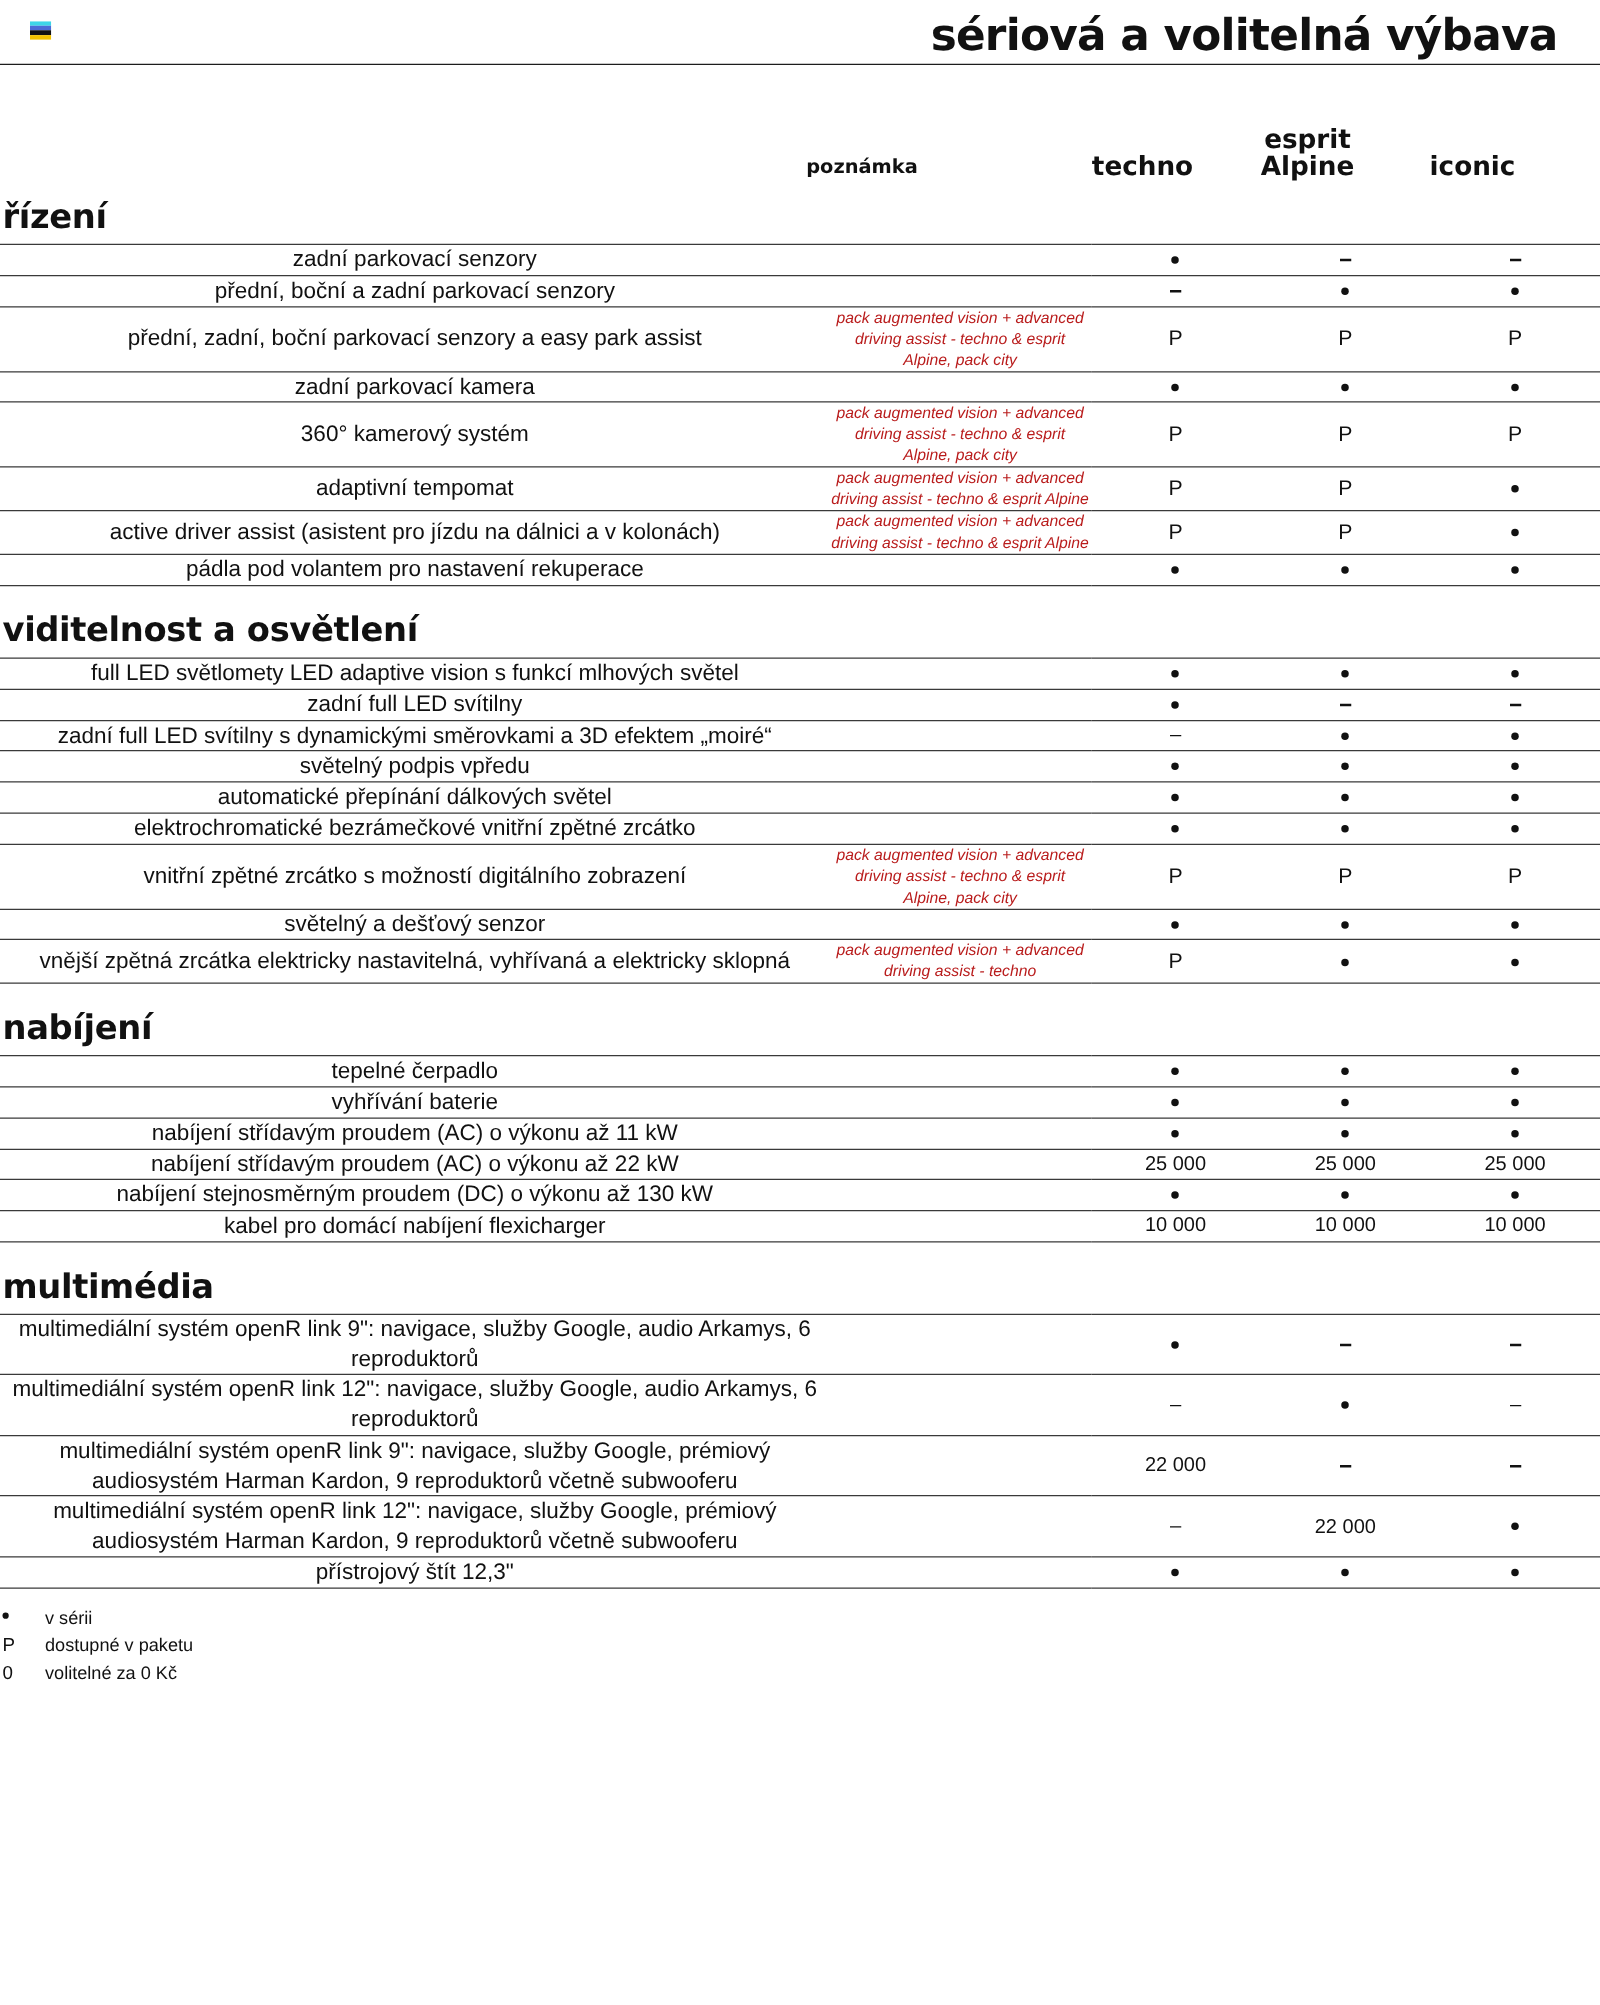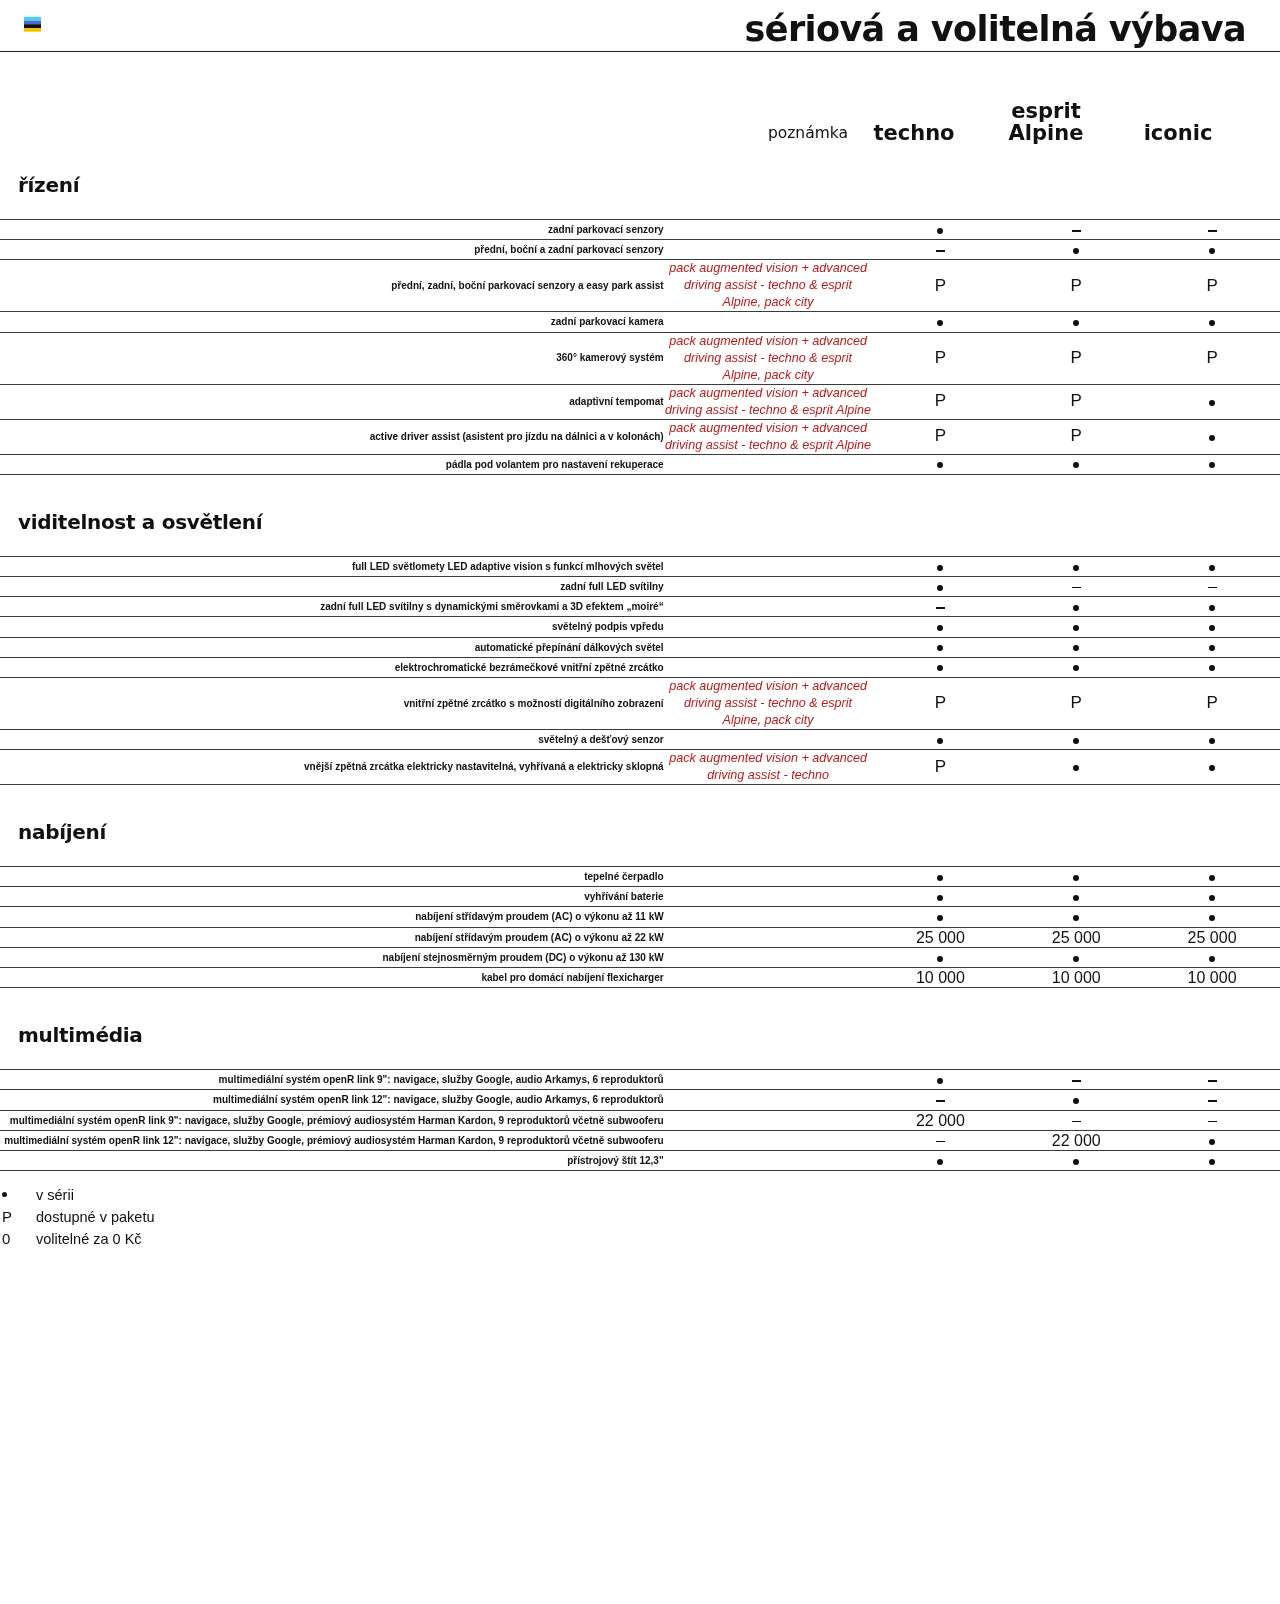--- a/index.html
+++ b/index.html
@@ -61,69 +61,68 @@
   .col-head {
     display: flex;
     align-items: flex-end;
     height: 72px;
     margin-top: 22px;
   }
   .ch-spacer { width: 645px; flex: 0 0 645px; }
   .ch-note {
     flex: 0 0 203px;
     width: 203px;
-    text-align: right;
+    text-align: left;
     font-size: 15.5px;
-    font-weight: 400;
+    font-weight: 700;
     font-family: "DejaVu Sans", sans-serif;
     padding-bottom: 4px;
   }
   .ch-trim {
     flex: 0 0 132px;
     width: 132px;
     text-align: center;
     font-size: 21px;
     font-weight: 700;
     line-height: 1.05;
     font-family: "DejaVu Sans", sans-serif;
     padding-bottom: 2px;
   }
 
   
   .section-title {
-    font-size: 20px;
+    font-size: 27px;
     font-weight: 700;
     font-family: "DejaVu Sans", sans-serif;
     letter-spacing: -0.3px;
-    margin: 16px;
+    margin: 0;
     padding: 20px 0 6px 2px;
     line-height: 1.15;
   }
   .section-title.first { padding-top: 12px; }
 
   table.spec {
     width: 100%;
     border-collapse: collapse;
     table-layout: fixed;
   }
   table.spec tr {
     border-top: 1.3px solid #3a3a3a;
     border-bottom: 1.3px solid #3a3a3a;
   }
   table.spec td {
     padding: 0;
     vertical-align: middle;
   }
   td.feat {
     width: 645px;
-    font-size: 10px;
+    font-size: 18px;
     line-height: 1.32;
     padding: 2px 6px 3px 2px;
-    text-align: right;
-    font-weight: bold;
+    text-align: center;
   }
   td.note {
     width: 203px;
     font-size: 12.6px;
     font-style: italic;
     line-height: 1.35;
     text-align: center;
     padding: 3px 4px;
     color: #b91c1c;
   }

